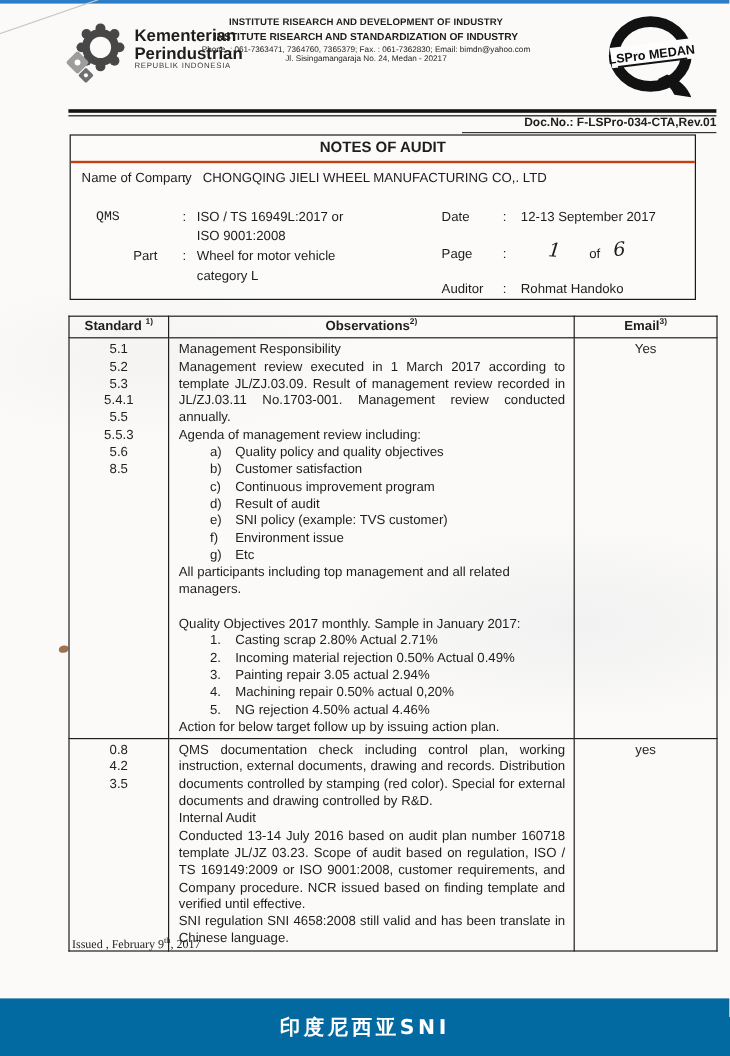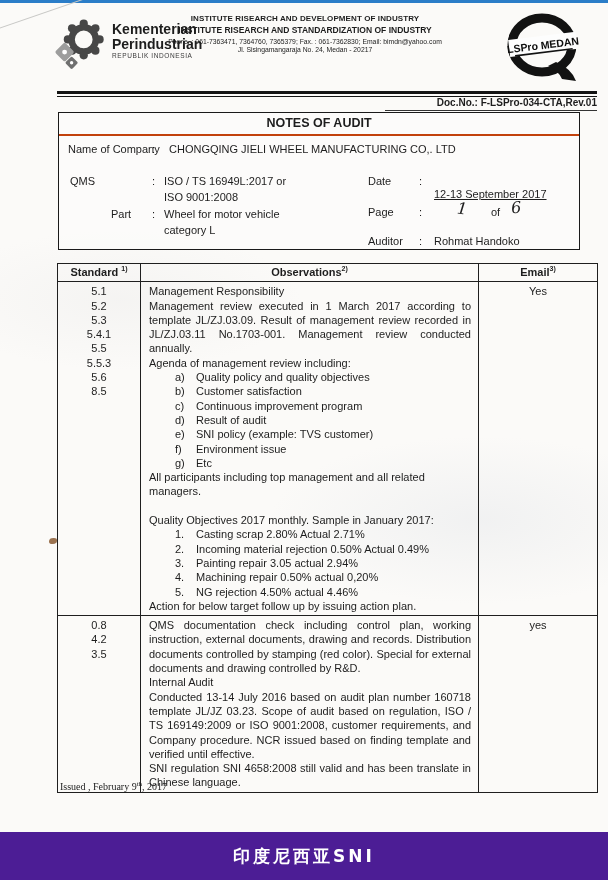--- a/index.html
+++ b/index.html
@@ -125,33 +125,33 @@
     <div class="thin"></div>
 </div>
 <div class="docno">Doc.No.: F-LSPro-034-CTA,Rev.01</div>
 
 <div class="audit-box">
   <div class="audit-title">NOTES OF AUDIT</div>
   <div class="fld lbl" style="left:9px; top:30px;">Name of Company</div>
   <div class="fld" style="left:93px; top:30px;">:</div>
   <div class="fld" style="left:110px; top:30px;">CHONGQING JIELI WHEEL MANUFACTURING CO,. LTD</div>
 
-  <div class="fld lbl" style="left:11px; top:62px;">QMS</div>
+  <div class="fld lbl" style="left:21px; top:62px;font-family:Liberation Mono, monospace;">QMS</div>
   <div class="fld" style="left:93px; top:62px;">:</div>
   <div class="fld" style="left:105px; top:62px;">ISO / TS 16949L:2017 or</div>
   <div class="fld" style="left:105px; top:78px;">ISO  9001:2008</div>
 
   <div class="fld lbl" style="left:9px; top:95px;padding-left:43px;">Part</div>
   <div class="fld" style="left:93px; top:95px;">:</div>
   <div class="fld" style="left:105px; top:95px;">Wheel for motor vehicle</div>
   <div class="fld" style="left:105px; top:111px;">category L</div>
 
   <div class="fld lbl" style="left:309px; top:62px;">Date</div>
   <div class="fld" style="left:360px; top:62px;">:</div>
-  <div class="fld" style="left:375px; top:75px;text-decoration:underline;">12-13 September 2017</div>
+  <div class="fld" style="left:375px; top:62px;">12-13 September 2017</div>
 
   <div class="fld lbl" style="left:309px; top:93px;">Page</div>
   <div class="fld" style="left:360px; top:93px;">:</div>
   <div class="fld hand one" style="left:398px; top:86px;">1</div>
   <div class="fld" style="left:432px; top:93px;">of</div>
   <div class="fld hand six" style="left:452px; top:85px;">6</div>
 
   <div class="fld lbl" style="left:309px; top:122px;">Auditor</div>
   <div class="fld" style="left:360px; top:122px;">:</div>
   <div class="fld" style="left:375px; top:122px;">Rohmat Handoko</div>
@@ -253,15 +253,15 @@
     </td>
     <td class="res">yes</td>
   </tr>
 </tbody>
   </table>
 
 <div class="issued">
   <span>Issued , February 9</span><sup style="font-size:7px;">th</sup><span>, 2017</span>
 </div>
 
-<div class="bottom-bar" style="background:#4c1d95;text-align:center;">
+<div class="bottom-bar" style="background:#0369a1;text-align:center;">
   <span>印度尼西亚SNI</span>
 </div>
 
 </body></html>

